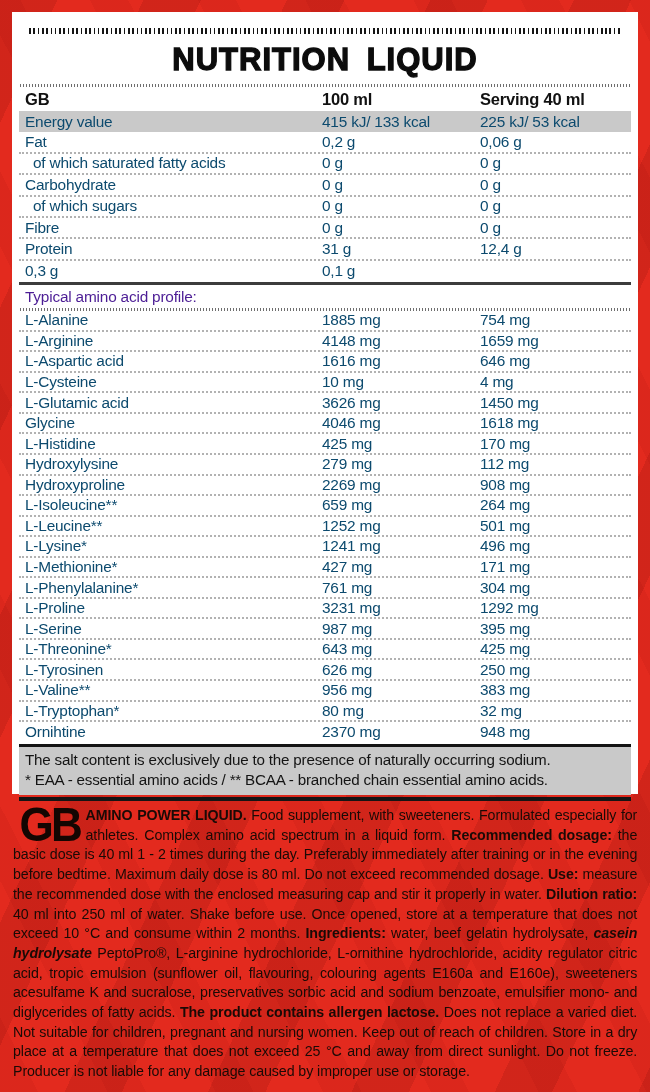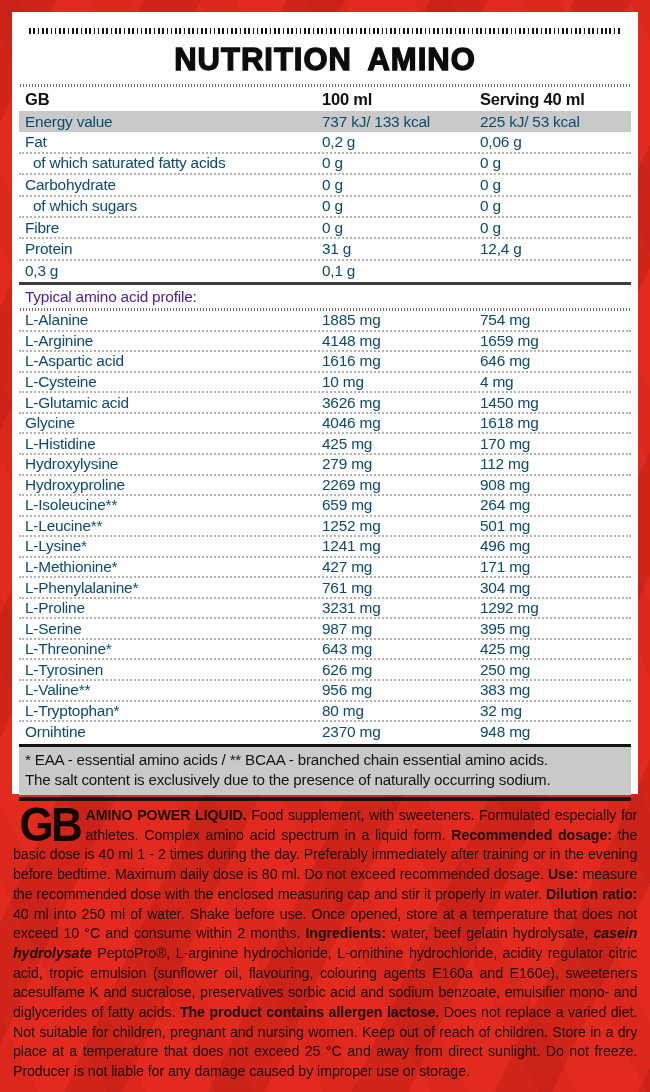--- a/index.html
+++ b/index.html
@@ -76,33 +76,33 @@
   .b{font-weight:bold;}
   .i{font-style:italic;}
 </style>
 </head>
 <body>
 
 <div class="page">
 
   <div class="panel">
     <div class="dots-thick"></div>
-    <div class="title">NUTRITION AMINO</div>
+    <div class="title">NUTRITION LIQUID</div>
     <div class="dots-thin"></div>
 
     <div class="thead">
       <span>GB</span>
       <span>100 ml</span>
       <span>Serving 40 ml</span>
     </div>
 
     <div id="nutrition-rows">
         <div class="row hl">
           <span class="c1">Energy value</span>
-          <span class="c2">737 kJ/ 133 kcal</span>
+          <span class="c2">415 kJ/ 133 kcal</span>
           <span class="c3">225 kJ/ 53 kcal</span>
         </div>
         <div class="row">
           <span class="c1">Fat</span>
           <span class="c2">0,2 g</span>
           <span class="c3">0,06 g</span>
         </div>
         <div class="row">
           <span class="c1 indent">of which saturated fatty acids</span>
           <span class="c2">0 g</span>
@@ -240,22 +240,22 @@
           <span class="c3">32 mg</span>
         </div>
         <div class="row nb">
           <span class="c1">Ornihtine</span>
           <span class="c2">2370 mg</span>
           <span class="c3">948 mg</span>
         </div>
       </div>
 
     <div class="footnote">
+      <div>The salt content is exclusively due to the presence of naturally occurring sodium.</div>
       <div>* EAA - essential amino acids / ** BCAA - branched chain essential amino acids.</div>
-      <div>The salt content is exclusively due to the presence of naturally occurring sodium.</div>
     </div>
     <div class="bottom-bar"></div>
   </div>
 
   <div class="red-section">
     <p class="red-text">
       <span class="dropcap">GB</span><span id="info-segments"><span class="b ">AMINO POWER LIQUID. </span><span class="">Food supplement, with sweeteners. Formulated especially for athletes. Complex amino acid spectrum in a liquid form. </span><span class="b ">Recommended dosage: </span><span class="">the basic dose is 40 ml 1 - 2 times during the day. Preferably immediately after training or in the evening before bedtime. Maximum daily dose is 80 ml. Do not exceed recommended dosage. </span><span class="b ">Use: </span><span class="">measure the recommended dose with the enclosed measuring cap and stir it properly in water. </span><span class="b ">Dilution ratio: </span><span class="">40 ml into 250 ml of water. Shake before use. Once opened, store at a temperature that does not exceed 10 °C and consume within 2 months. </span><span class="b ">Ingredients: </span><span class="">water, beef gelatin hydrolysate, </span><span class="b i">casein hydrolysate</span><span class=""> PeptoPro®, L-arginine hydrochloride, L-ornithine hydrochloride, acidity regulator citric acid, tropic emulsion (sunflower oil, flavouring, colouring agents E160a and E160e), sweeteners acesulfame K and sucralose, preservatives sorbic acid and sodium benzoate, emulsifier mono- and diglycerides of fatty acids. </span><span class="b ">The product contains allergen lactose. </span><span class="">Does not replace a varied diet. Not suitable for children, pregnant and nursing women. Keep out of reach of children. Store in a dry place at a temperature that does not exceed 25 °C and away from direct sunlight. Do not freeze. Producer is not liable for any damage caused by improper use or storage.</span></span>
     </p>
   </div>
 

